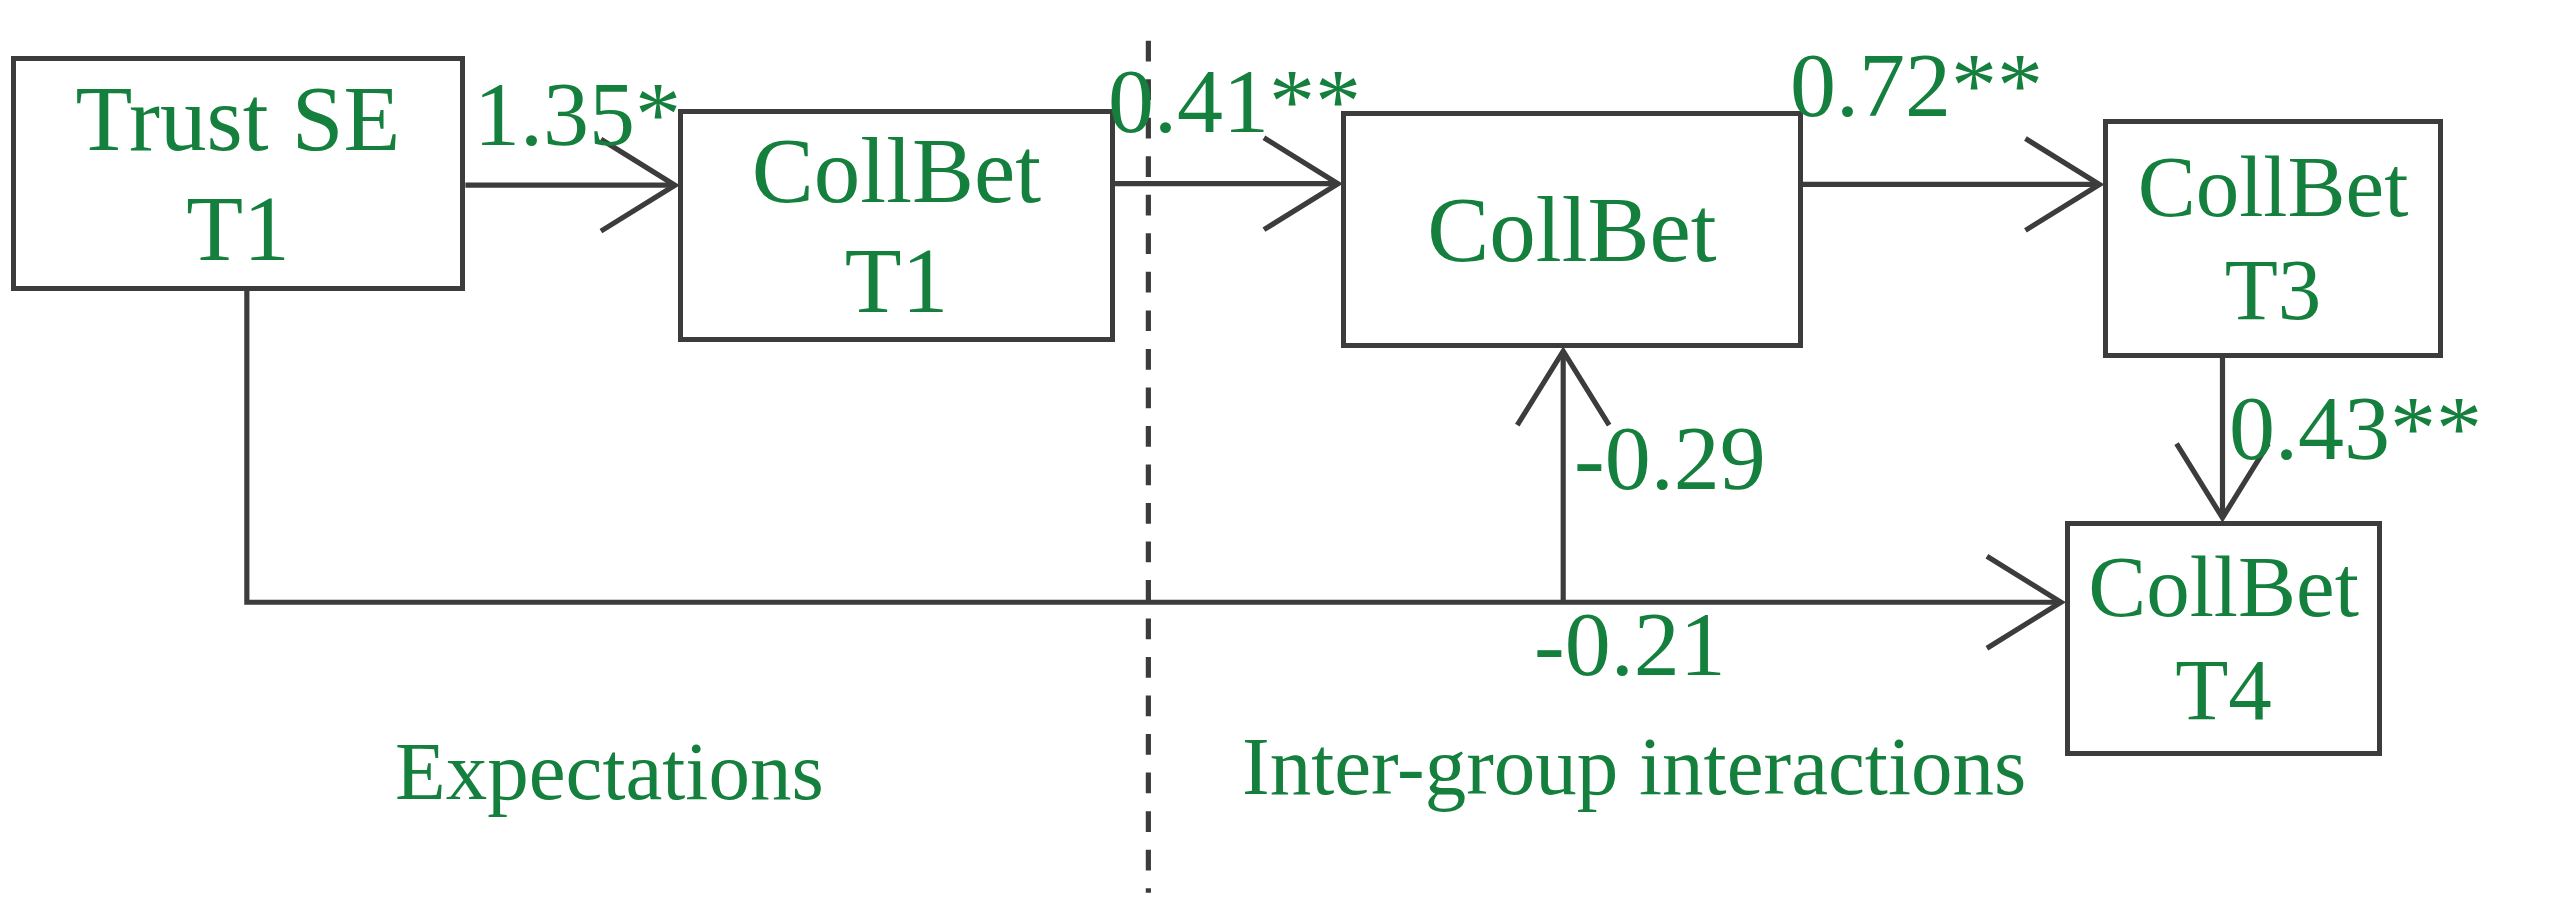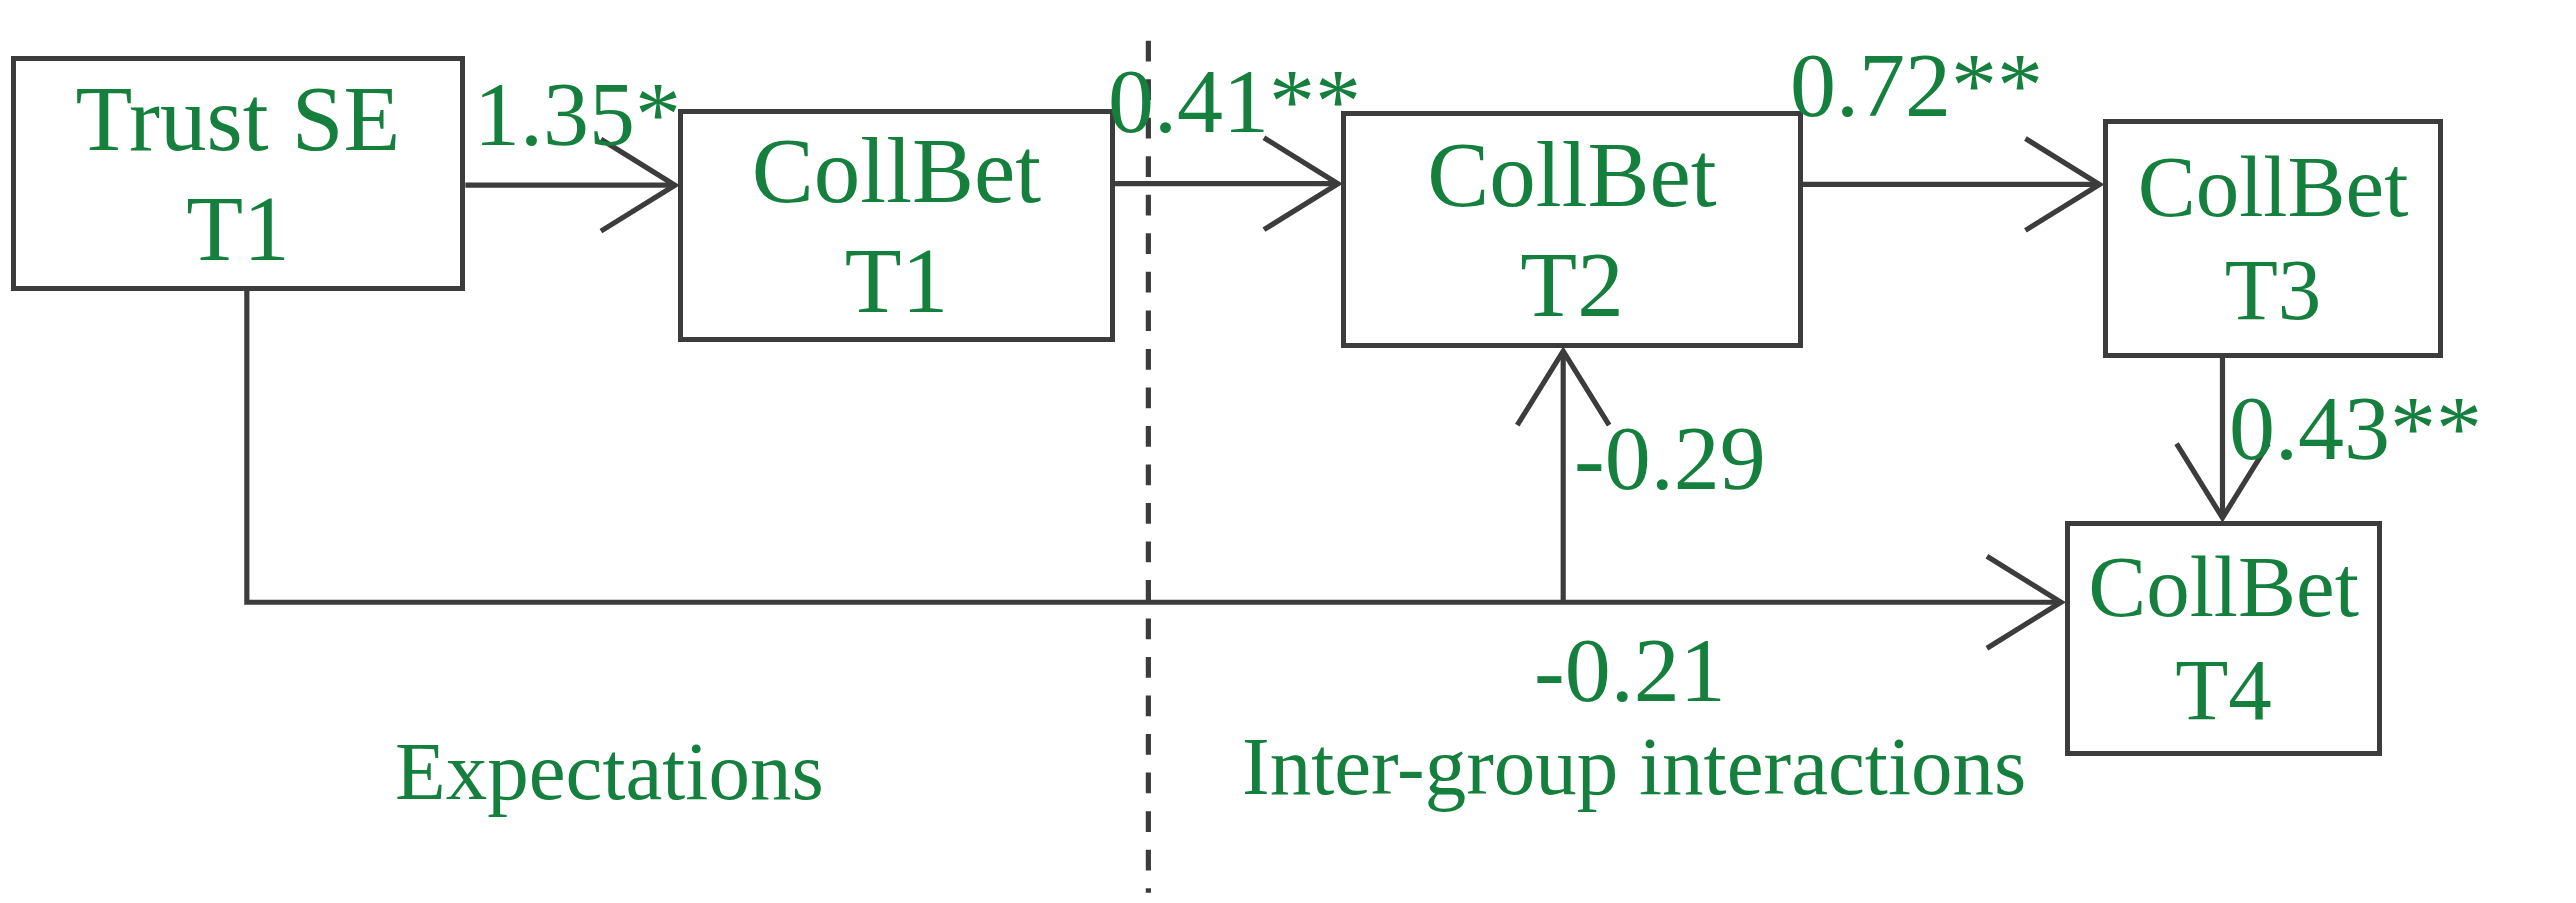--- a/index.html
+++ b/index.html
@@ -40,21 +40,21 @@
     position: absolute;
     font-size: 92px;
     line-height: 1;
     white-space: nowrap;
   }
   .lbl-trust-to-t1 { left: 474px;  top: 68px;  }
   .lbl-t1-to-t2    { left: 1108px; top: 55px;  }
   .lbl-t2-to-t3    { left: 1790px; top: 39px;  }
   .lbl-t3-to-t4    { left: 2229px; top: 382px; }
   .lbl-trust-to-t2 { left: 1574px; top: 412px; }
-  .lbl-trust-to-t4 { left: 1534px; top: 624px; }
+  .lbl-trust-to-t4 { left: 1534px; top: 598px; }
 
   .section-label {
     position: absolute;
     font-size: 83px;
     line-height: 1;
     white-space: nowrap;
   }
   .lbl-expectations { left: 395px;  top: 730px; }
   .lbl-intergroup   { left: 1242px; top: 725px; }
 </style>
@@ -105,21 +105,20 @@
     <span>T1</span>
   </div>
 
   <div class="node-box box-collbet-t1">
     <span>CollBet</span>
     <span>T1</span>
   </div>
 
   <div class="node-box box-collbet-t2">
     <span>CollBet</span>
-    <span>T2</span>
   </div>
 
   <div class="node-box box-collbet-t3">
     <span>CollBet</span>
     <span>T3</span>
   </div>
 
   <div class="node-box box-collbet-t4">
     <span>CollBet</span>
     <span>T4</span>

